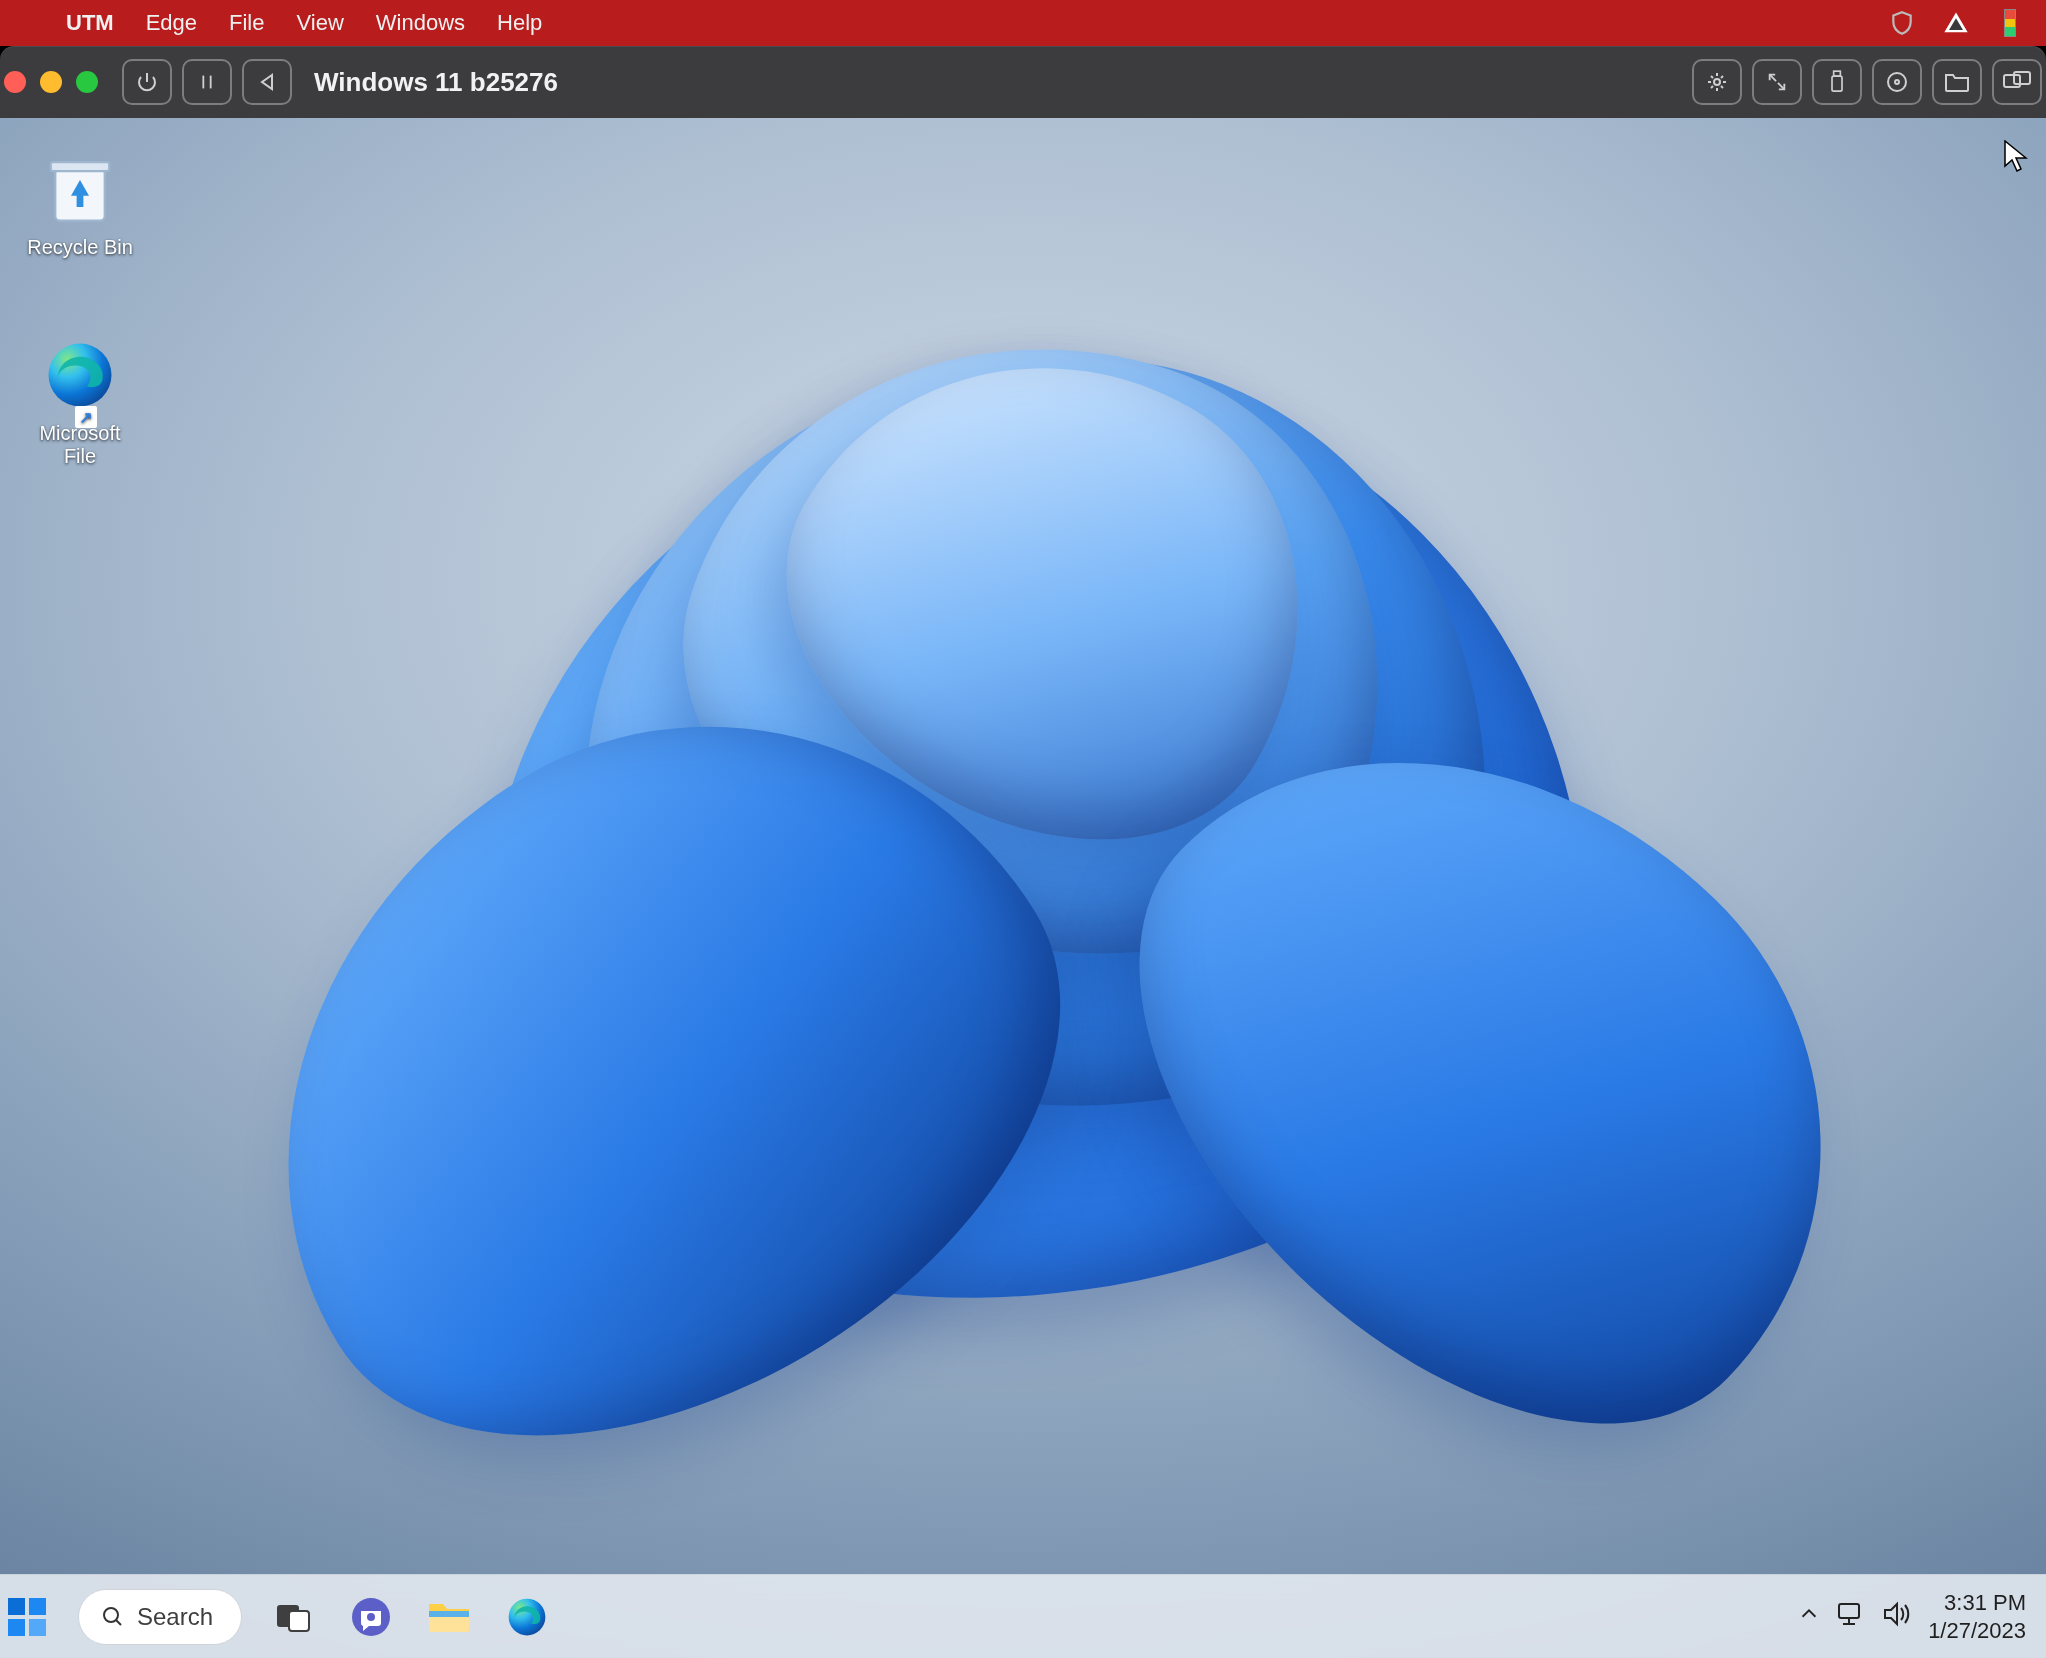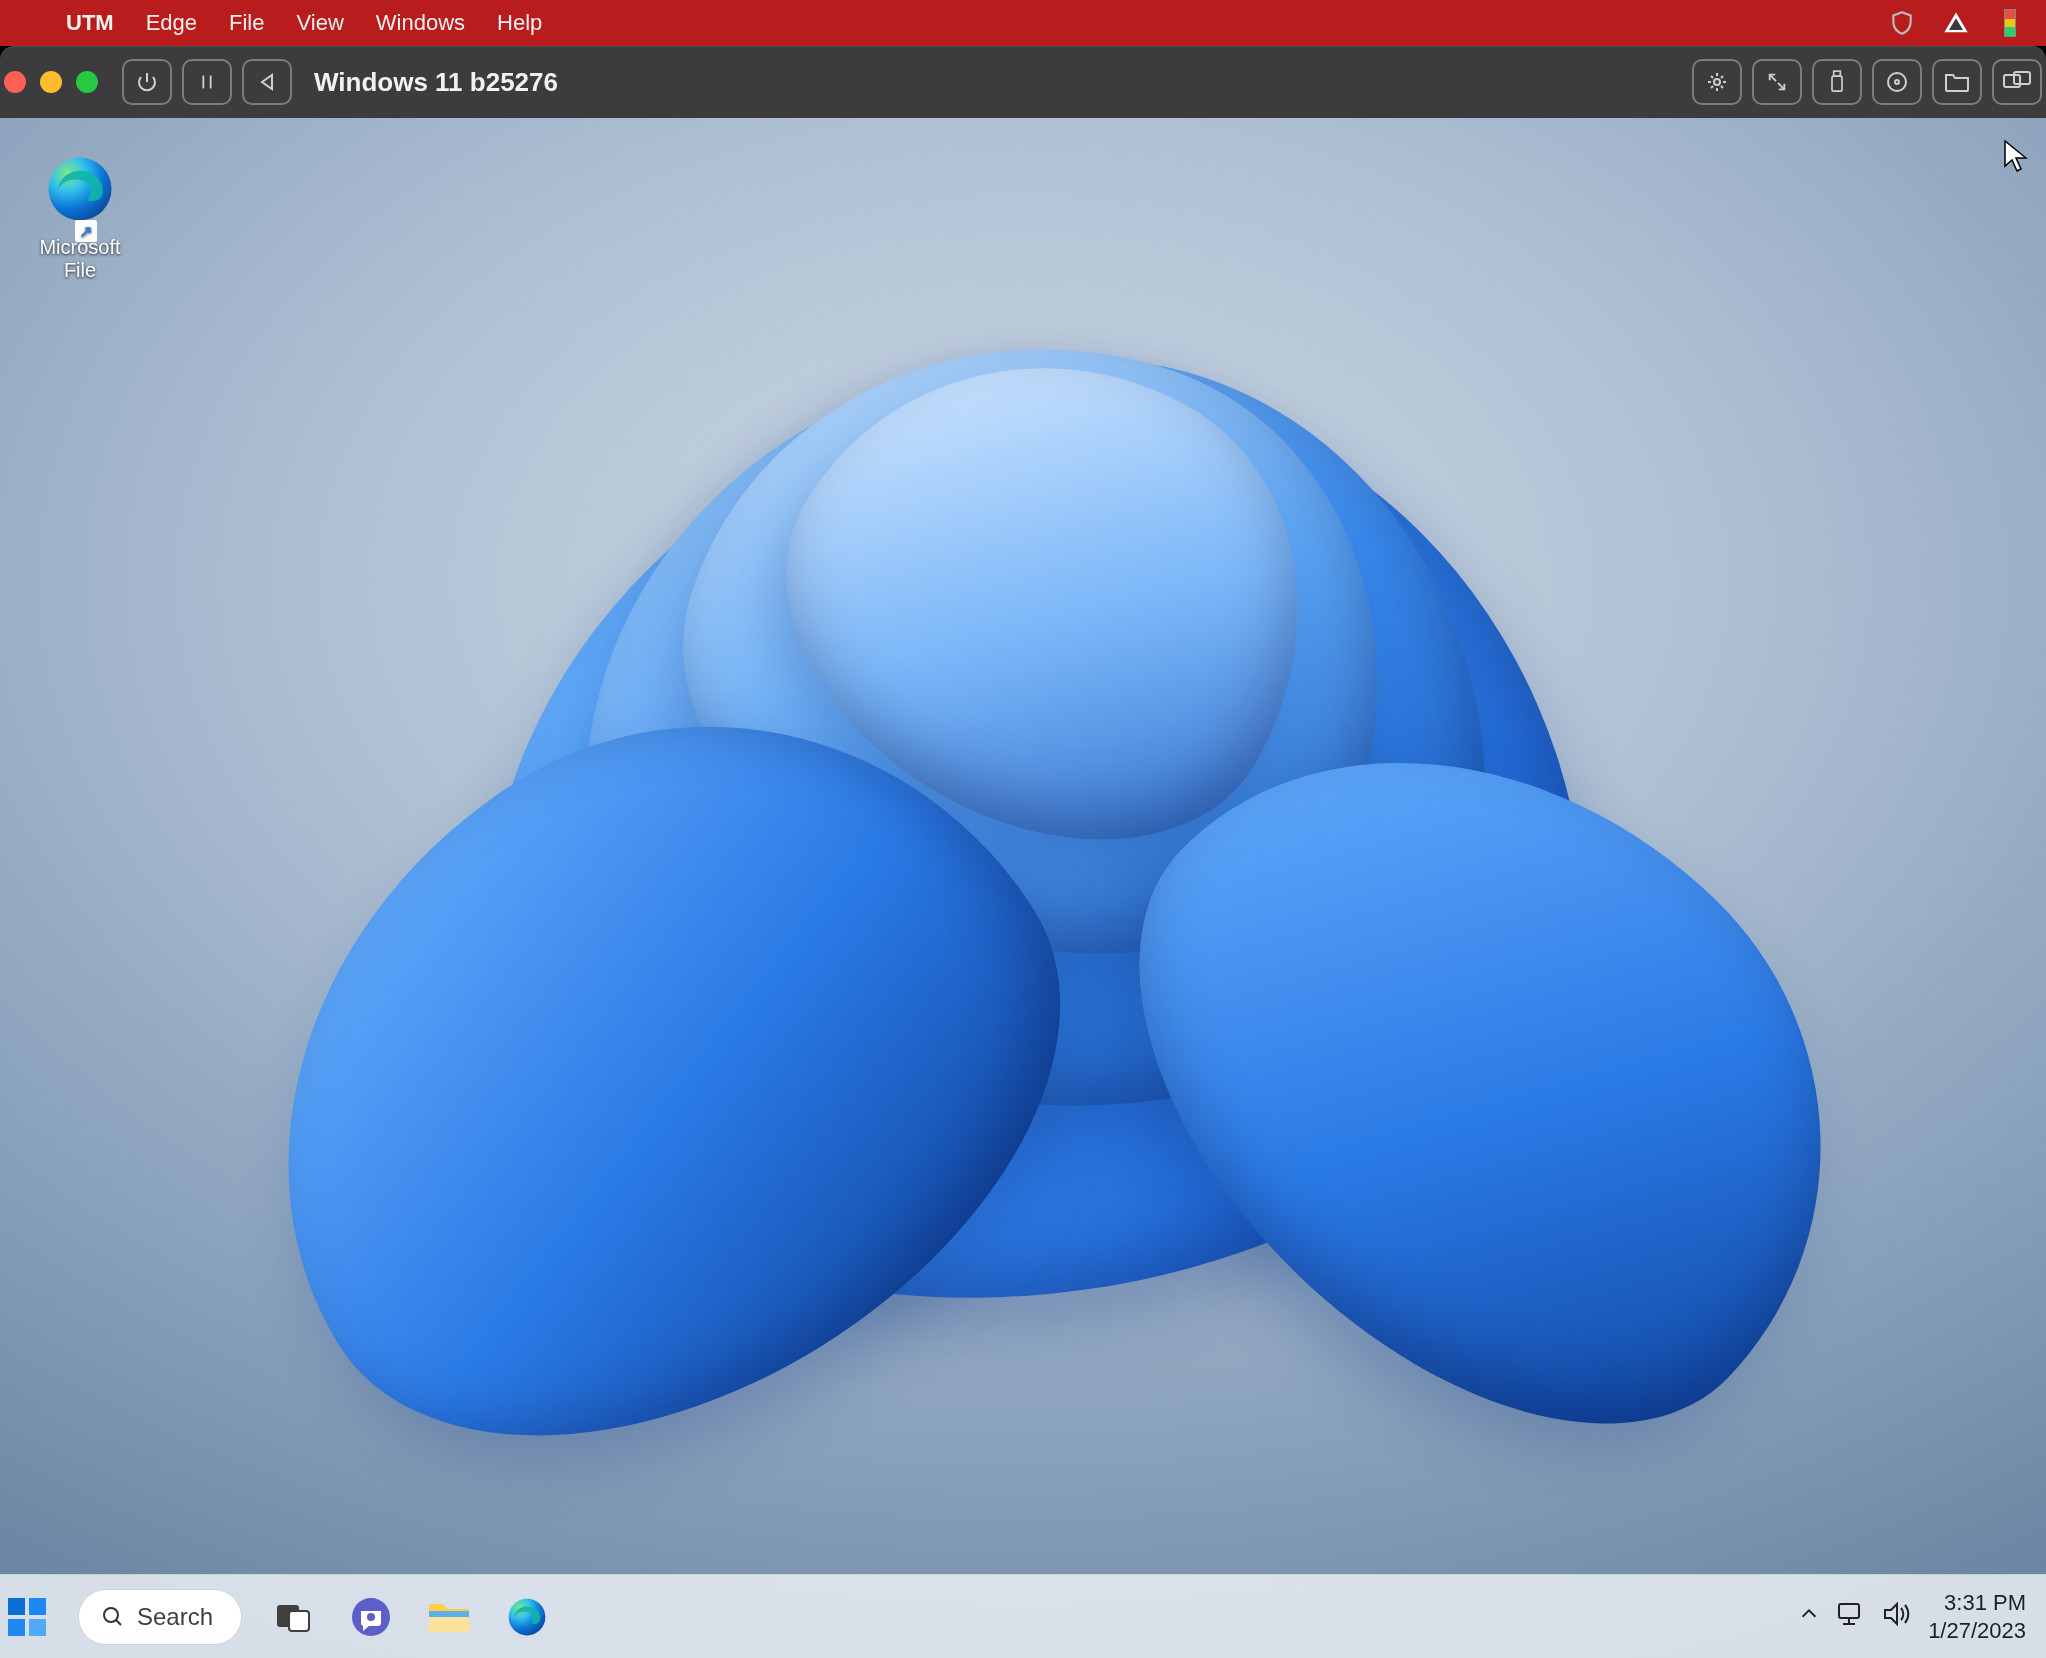--- a/index.html
+++ b/index.html
@@ -202,20 +202,30 @@
   <button class="utm-btn">
     <svg width="28" height="22" viewBox="0 0 28 22" fill="none" stroke="currentColor" stroke-width="2">
         <rect x="1" y="4" width="16" height="12" rx="2"></rect>
         <rect x="11" y="1" width="16" height="12" rx="2"></rect>
       </svg>
   </button>
 </div>
 
 <div class="vm-viewport">
 
+  <div class="desk-icon">
+    <div class="icon-box">
+      <svg class="recycle-bin-svg" viewBox="0 0 64 64">
+        <rect x="10" y="14" width="44" height="46" rx="4" fill="#f3f6fb" stroke="#9fb6cf" stroke-width="2"></rect>
+        <rect x="6" y="8" width="52" height="8" rx="2" fill="#dbe6f2" stroke="#9fb6cf" stroke-width="2"></rect>
+        <path d="M32 24l-8 14h5v10h6V38h5l-8-14z" fill="#2f8fe0"></path>
+      </svg>
+    </div>
+    <div>Recycle Bin</div>
+  </div>
 
   <div class="desk-icon" style="position:absolute">
     <div class="icon-box" style="position:relative">
       <svg class="edge-svg" viewBox="0 0 64 64">
         <defs>
           <radialGradient id="eg" cx="30%" cy="25%" r="80%">
             <stop offset="0%" stop-color="#7ee787"></stop>
               <stop offset="35%" stop-color="#34c1ed"></stop>
               <stop offset="70%" stop-color="#0b75d6"></stop>
               <stop offset="100%" stop-color="#0b4ea0"></stop>

